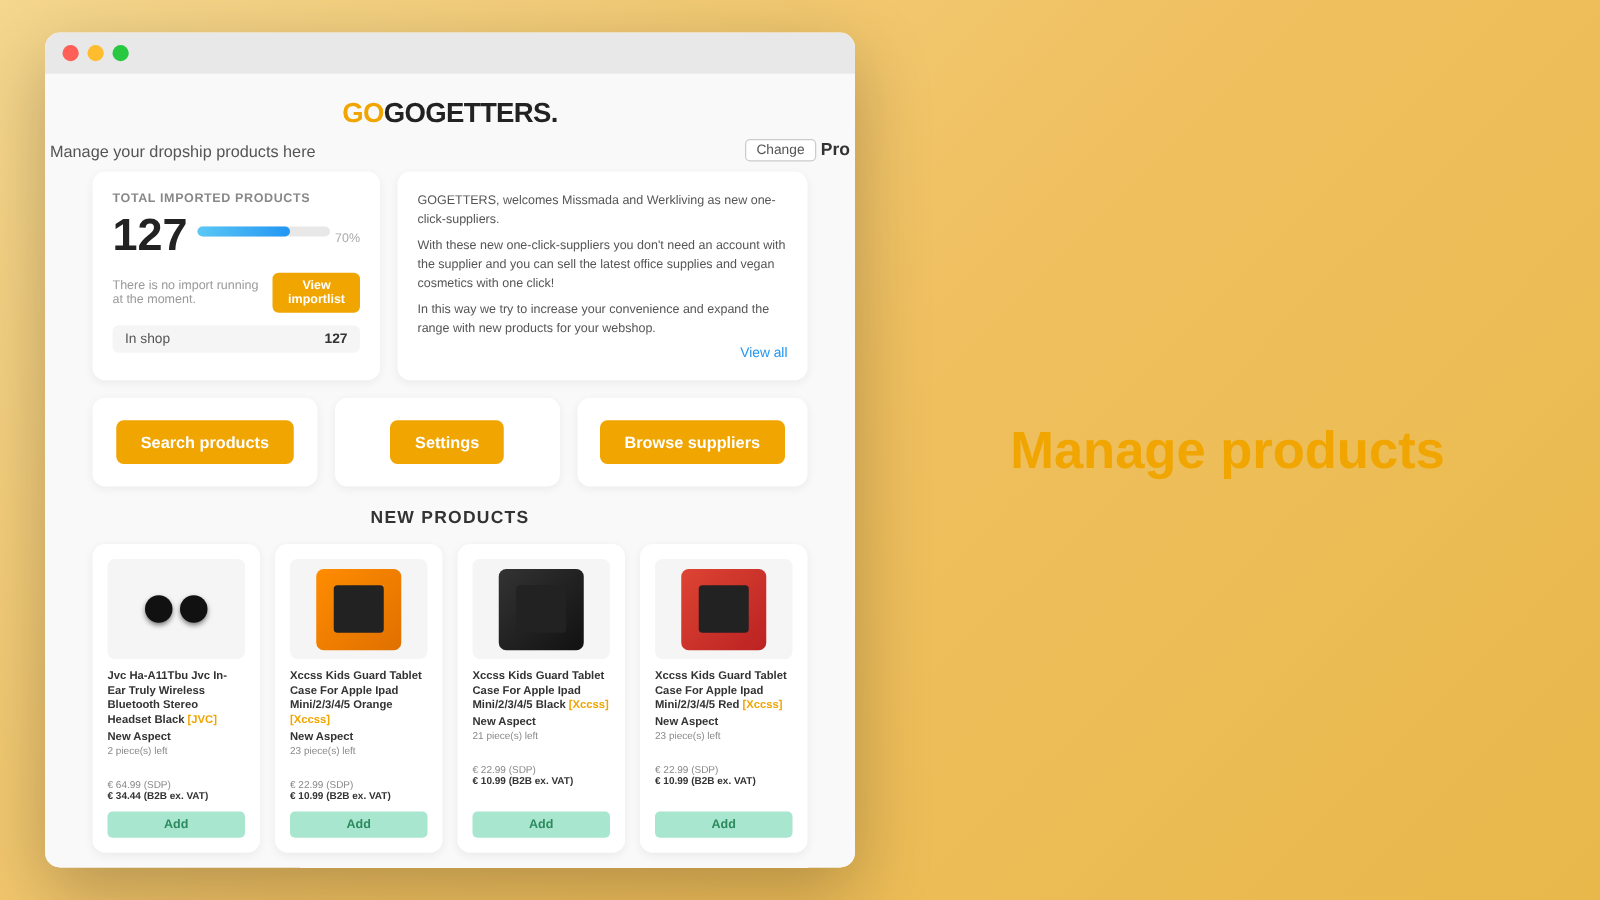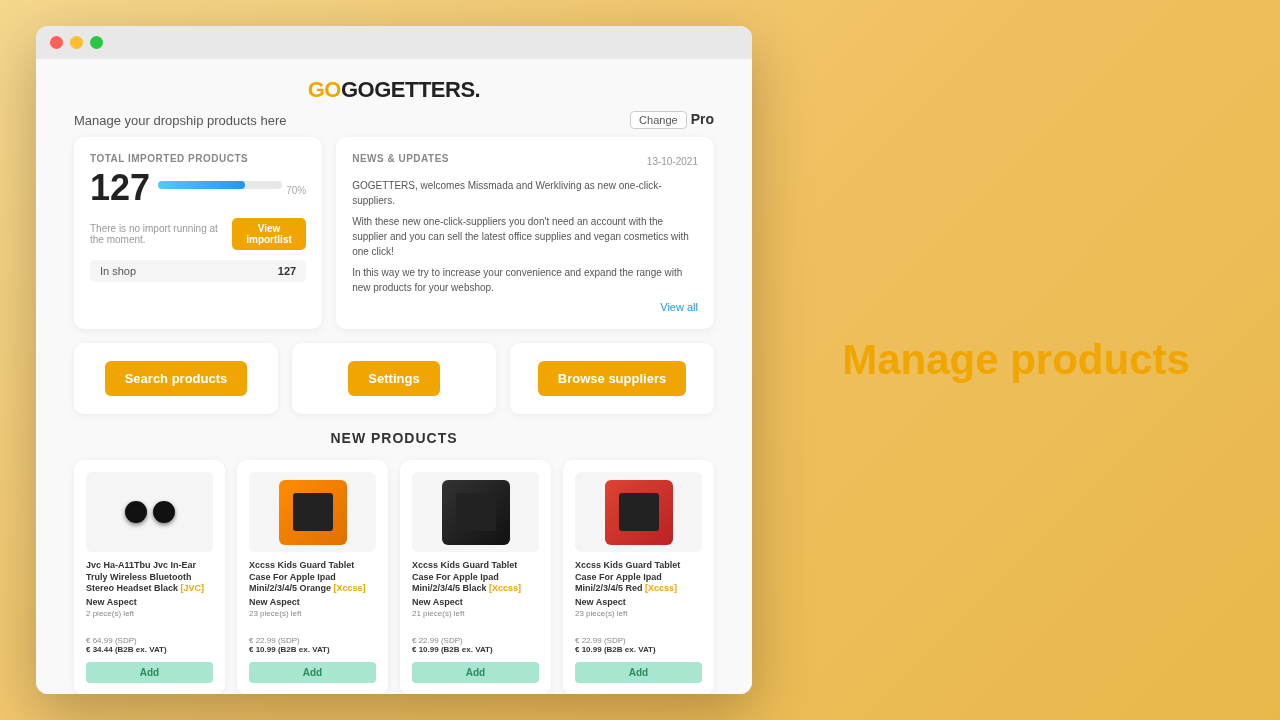--- a/index.html
+++ b/index.html
@@ -7,21 +7,21 @@
       font-family: -apple-system, BlinkMacSystemFont, 'Segoe UI', sans-serif;
       background: linear-gradient(135deg, #f5d78e 0%, #f0c060 50%, #e8b84b 100%);
       width: 1280px;
       height: 720px;
       display: flex;
       align-items: center;
       justify-content: flex-start;
       overflow: hidden;
     }
     .browser-window {
-      width: 716px;
+      width: 648px;
       height: 668px;
       background: #f9f9f9;
       border-radius: 12px;
       box-shadow: 0 20px 60px rgba(0,0,0,0.25);
       margin: 26px 0 26px 36px;
       display: flex;
       flex-direction: column;
       overflow: hidden;
     }
     .browser-chrome {
@@ -433,24 +433,20 @@
             <span class="no-import-text">There is no import running at the moment.</span>
             <button class="view-importlist-btn">View importlist</button>
           </div>
           <div class="in-shop-row">
             <span>In shop</span>
             <span class="in-shop-count">127</span>
           </div>
         </div>
 
         <div class="card news-card">
-          <div class="news-header-row">
-            <div class="card-title">NEWS &amp; UPDATES</div>
-            <span class="news-date">13-10-2021</span>
-          </div>
           <div class="news-body">
             <p>GOGETTERS, welcomes Missmada and Werkliving as new one-click-suppliers.</p>
             <p>With these new one-click-suppliers you don't need an account with the supplier and you can sell the latest office supplies and vegan cosmetics with one click!</p>
             <p>In this way we try to increase your convenience and expand the range with new products for your webshop.</p>
           </div>
           <span class="view-all-link">View all</span>
         </div>
       </div>
 
       <div class="action-buttons-row">

